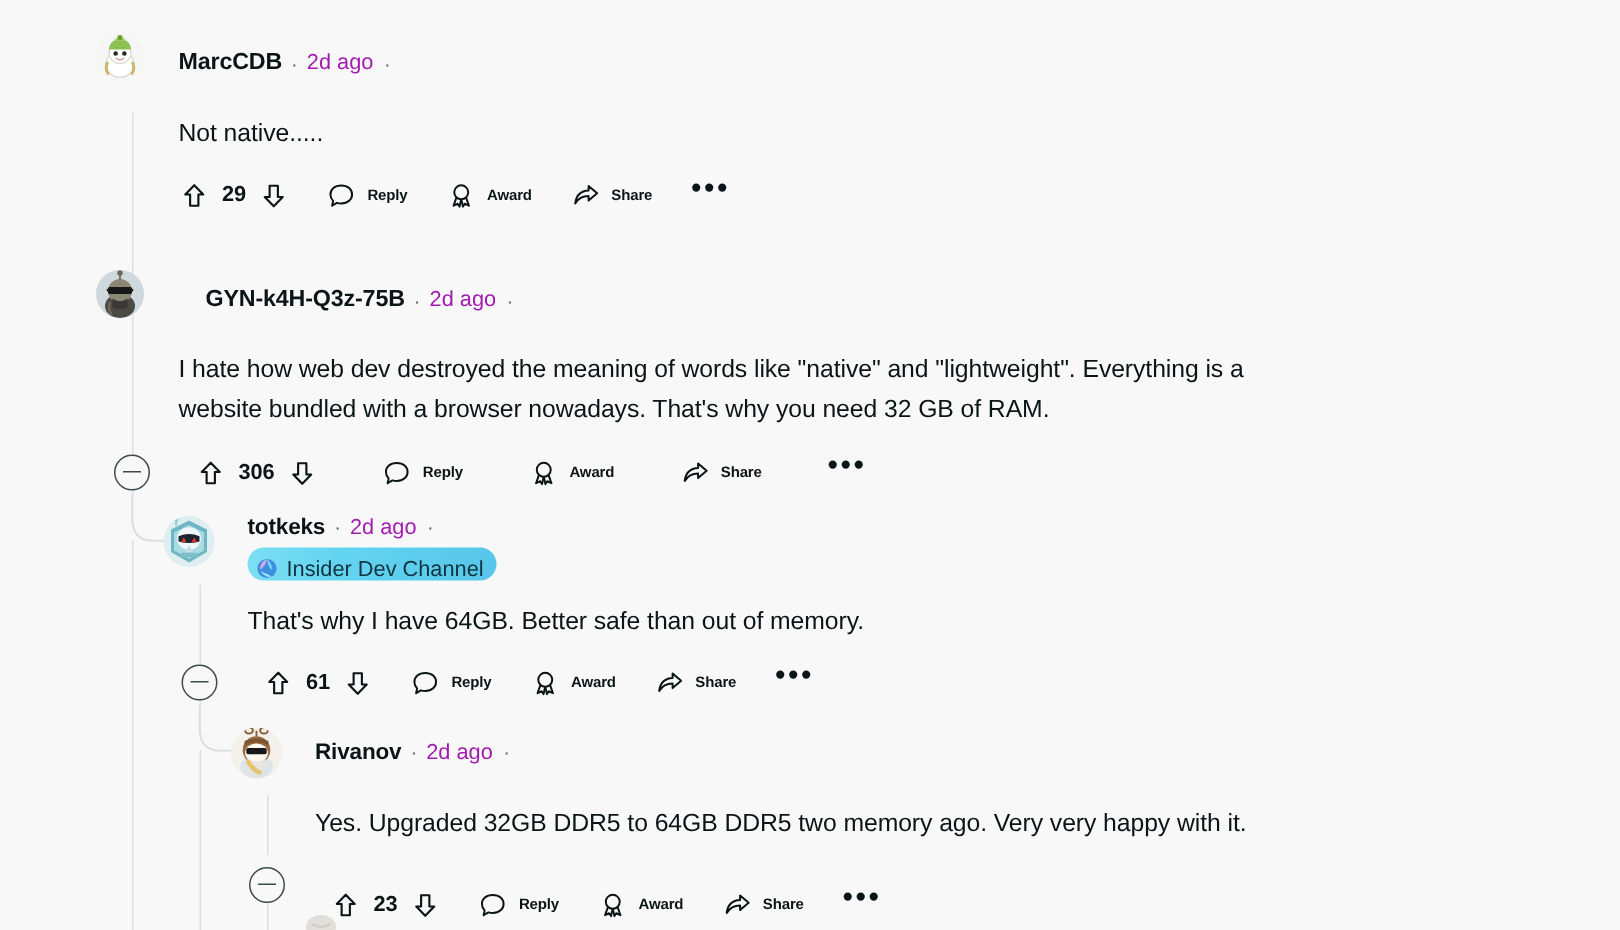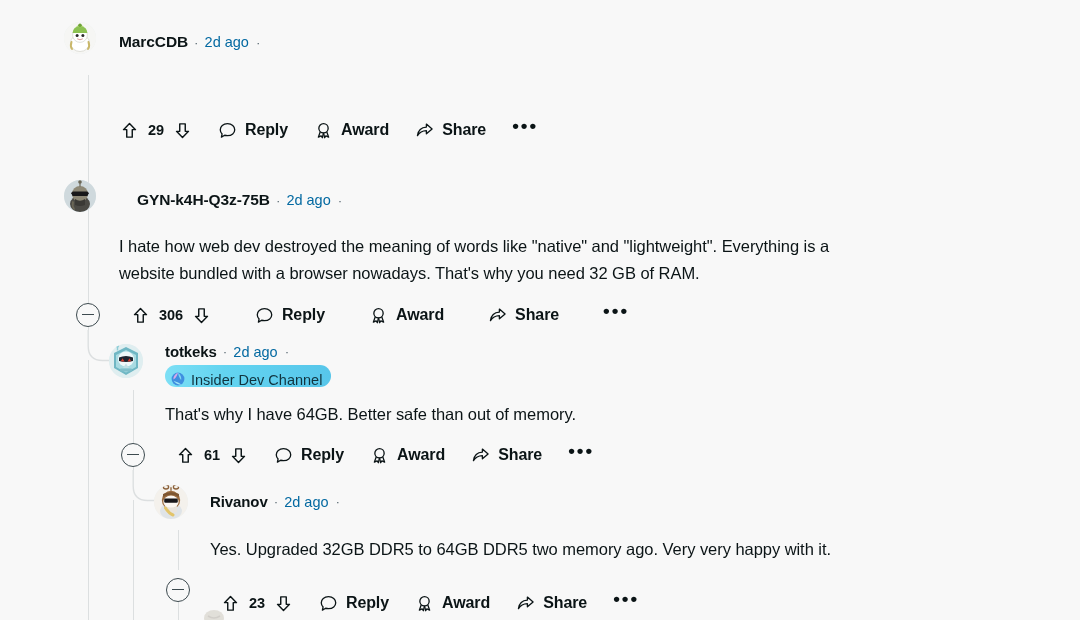--- a/index.html
+++ b/index.html
@@ -51,21 +51,21 @@
     color: #0b1416;
     letter-spacing: -0.1px;
   }
   .uname.small { font-size: 15px; }
   .dot {
     color: #5c6c74;
     font-size: 13.5px;
     margin: 0 6px;
   }
   .ago {
-    color: #0369a1;
+    color: #a21caf;
     font-size: 14.5px;
   }
   .tail-dot {
     color: #5c6c74;
     font-size: 13.5px;
     margin-left: 7px;
   }
 
   
   .flair {
@@ -104,21 +104,21 @@
     height: 32px;
     justify-content: space-between;
   }
   .act {
     display: flex;
     align-items: center;
     height: 32px;
   }
   .act svg { display: block; }
   .act-label {
-    font-size: 16px;
+    font-size: 10px;
     font-weight: bold;
     color: #0b1416;
     margin-left: 8px;
     letter-spacing: -0.1px;
   }
   .votes {
     display: flex;
     align-items: center;
   }
   .vote-count {
@@ -222,20 +222,21 @@
       </svg>
     </div>
 
     <div class="cheader" style="left:119px; top:33px;">
       <span class="uname">MarcCDB</span>
       <span class="dot">·</span>
       <span class="ago">2d ago</span>
       <span class="tail-dot">·</span>
     </div>
 
+    <div class="cbody" style="left:119px; top:76px; width:880px;">Not native.....</div>
 
     <div class="actions" style="left:120px; top:114px;">
       <div class="votes">
         <span class="act">
           <svg width="19" height="19" viewBox="0 0 20 20">
             <path d="M10 2.6 L16.3 9.1 H12.9 V17 H7.1 V9.1 H3.7 Z" fill="none" stroke="#0b1416" stroke-width="1.5" stroke-linejoin="round"></path>
           </svg>
         </span>
         <span class="vote-count">29</span>
         <span class="act">

